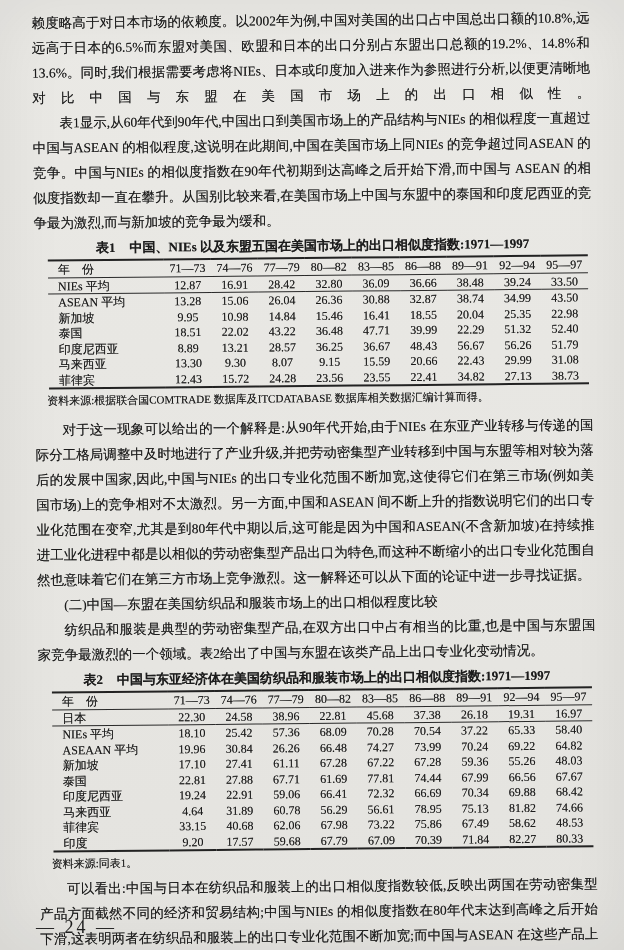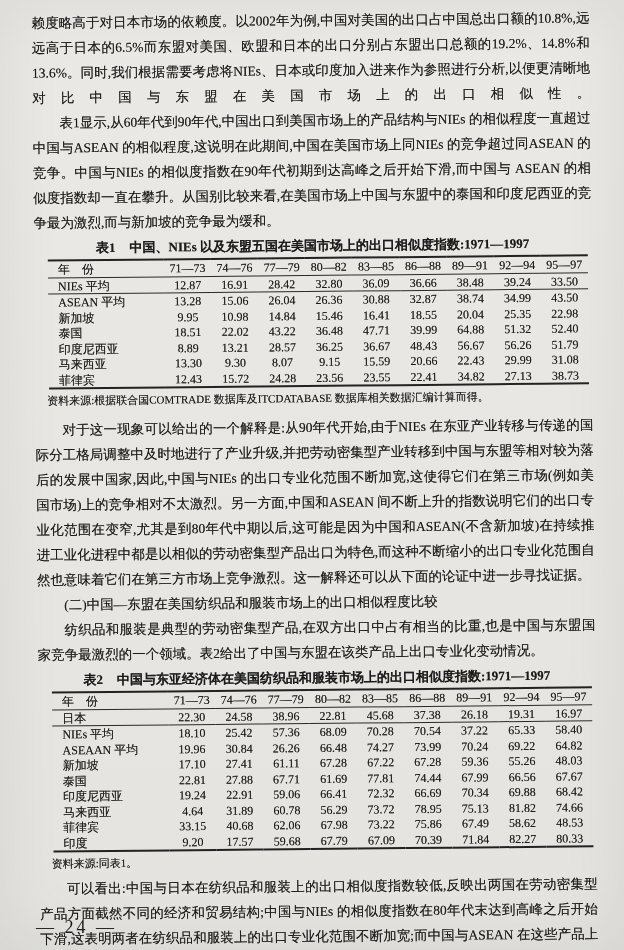--- a/index.html
+++ b/index.html
@@ -151,21 +151,21 @@
             <td>22.98</td>
           </tr>
           <tr>
             <td class="label-col">泰国</td>
             <td>18.51</td>
             <td>22.02</td>
             <td>43.22</td>
             <td>36.48</td>
             <td>47.71</td>
             <td>39.99</td>
-            <td>64.88</td>
+            <td>22.29</td>
             <td>51.32</td>
             <td>52.40</td>
           </tr>
           <tr>
             <td class="label-col">印度尼西亚</td>
             <td>8.89</td>
             <td>13.21</td>
             <td>28.57</td>
             <td>36.25</td>
             <td>36.67</td>
@@ -302,21 +302,21 @@
             <td>70.34</td>
             <td>69.88</td>
             <td>68.42</td>
           </tr>
           <tr>
             <td class="label-col">马来西亚</td>
             <td>4.64</td>
             <td>31.89</td>
             <td>60.78</td>
             <td>56.29</td>
-            <td>73.72</td>
+            <td>56.61</td>
             <td>78.95</td>
             <td>75.13</td>
             <td>81.82</td>
             <td>74.66</td>
           </tr>
           <tr>
             <td class="label-col">菲律宾</td>
             <td>33.15</td>
             <td>40.68</td>
             <td>62.06</td>

